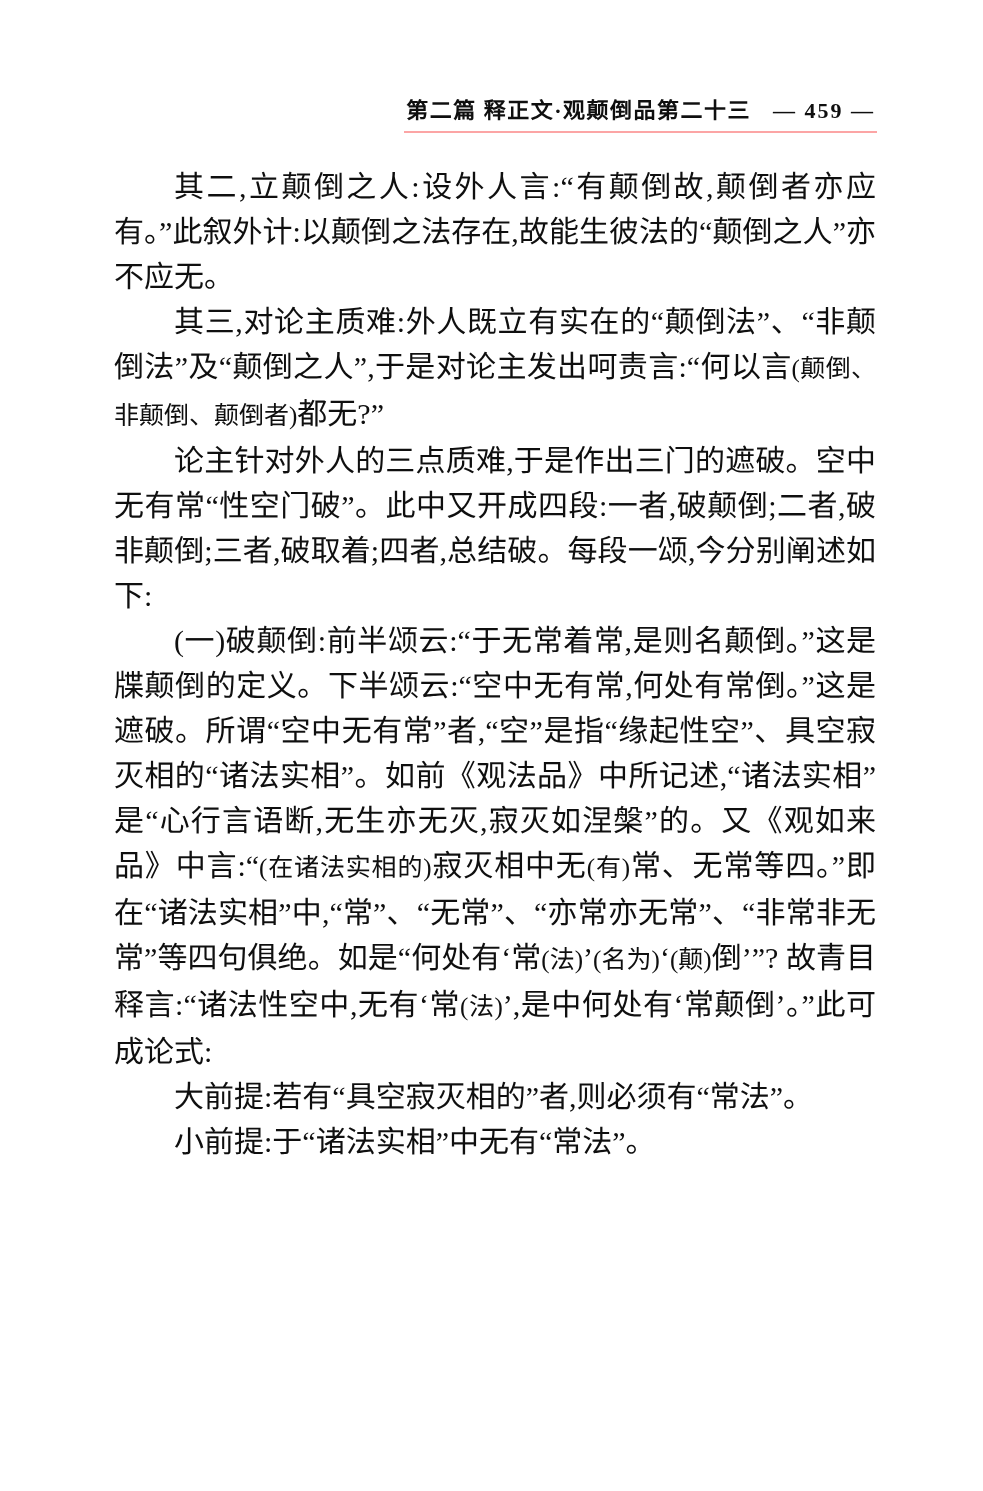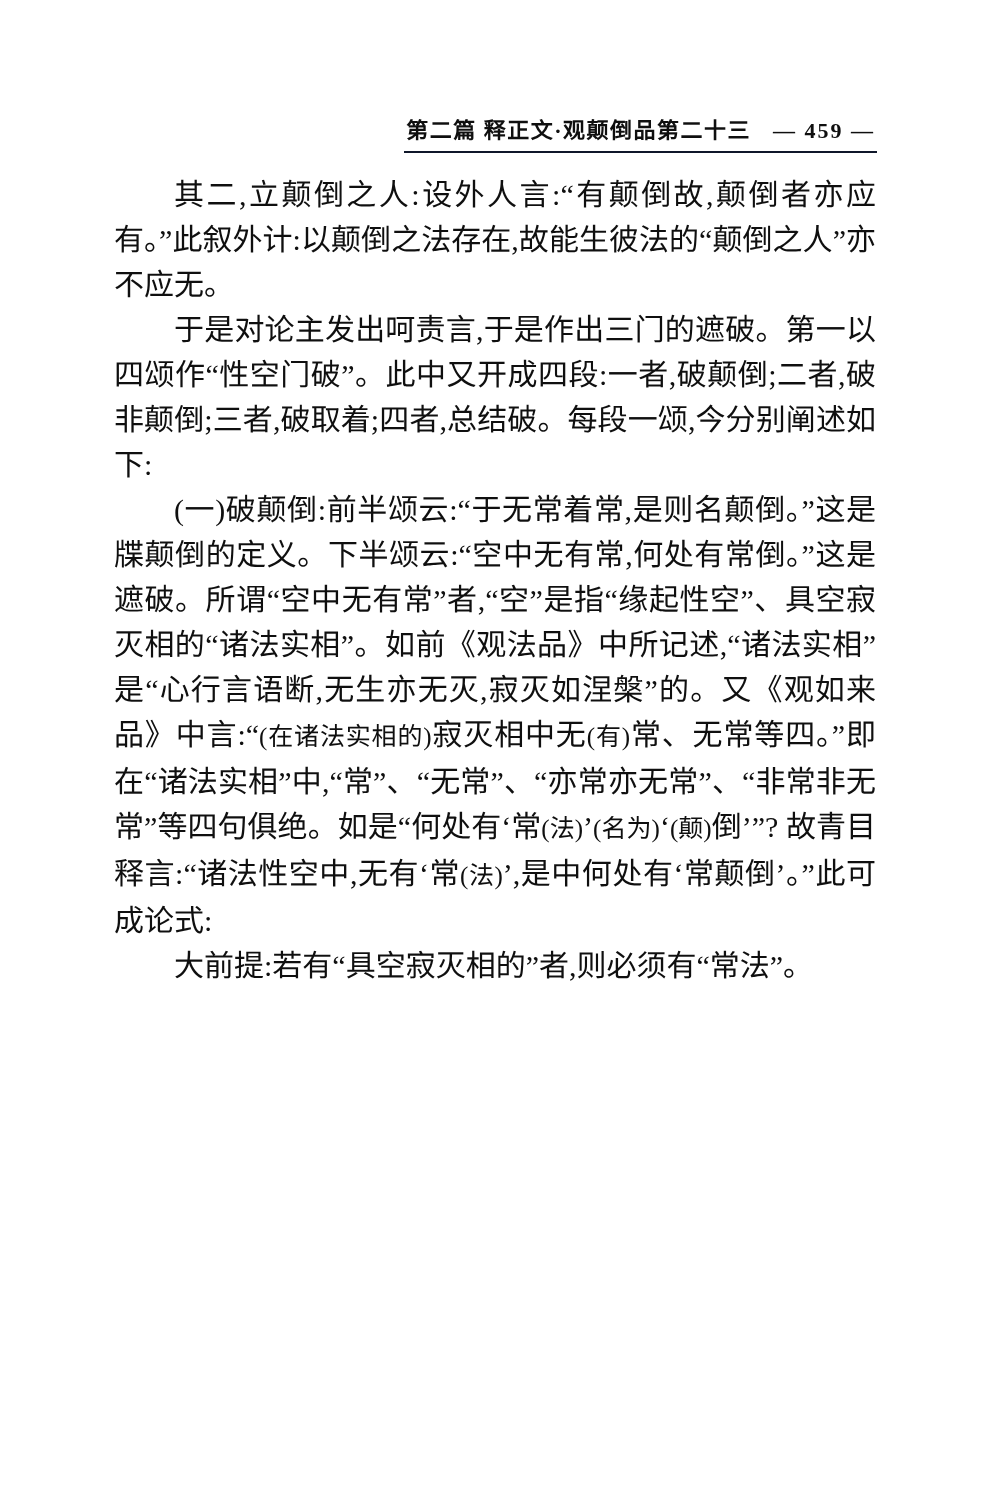--- a/index.html
+++ b/index.html
@@ -14,36 +14,35 @@
     background: #ffffff;
     overflow: hidden;
     font-family: "Liberation Serif", "DejaVu Serif", serif;
     color: #0f0f0f;
   }
   .running-header {
     position: absolute;
     top: 92px;
     right: 106px;
     display: inline-block;
-    border-bottom: 2px solid #0f172a;
+    border-bottom: 2px solid #fca5a5;
     padding: 0 2px 7px 2px;
     font-size: 22px;
     font-weight: bold;
     letter-spacing: 1.5px;
     white-space: nowrap;
-    margin-top: 20px;
   }
   .running-header .pageno {
     margin-left: 22px;
     letter-spacing: 2px;
   }
   .body-text {
     position: absolute;
     left: 114px;
-    top: 172px;
+    top: 164px;
     width: 762px;
     font-size: 30px;
     line-height: 45px;
     text-align: justify;
     text-justify: inter-ideograph;
   }
   .body-text p {
     margin: 0;
     padding: 0;
     text-indent: 2em;
@@ -56,18 +55,20 @@
 <body>
 
 <div class="page">
 
   <div class="running-header">
     <span>第二篇 释正文·观颠倒品第二十三</span><span class="pageno">— 459 —</span>
   </div>
 
   <div class="body-text">
     <p><span>其二,立颠倒之人:设外人言:“有颠倒故,颠倒者亦应有。”此叙外计:以颠倒之法存在,故能生彼法的“颠倒之人”亦不应无。</span></p>
-    <p><span>于是对论主发出呵责言,于是作出三门的遮破。第一以四颂作“性空门破”。此中又开成四段:一者,破颠倒;二者,破非颠倒;三者,破取着;四者,总结破。每段一颂,今分别阐述如下:</span></p>
+    <p><span>其三,对论主质难:外人既立有实在的“颠倒法”、“非颠倒法”及“颠倒之人”,于是对论主发出呵责言:“何以言</span><span class="seg-small">(颠倒、非颠倒、颠倒者)</span><span>都无?”</span></p>
+    <p><span>论主针对外人的三点质难,于是作出三门的遮破。空中无有常“性空门破”。此中又开成四段:一者,破颠倒;二者,破非颠倒;三者,破取着;四者,总结破。每段一颂,今分别阐述如下:</span></p>
     <p><span>(一)破颠倒:前半颂云:“于无常着常,是则名颠倒。”这是牒颠倒的定义。下半颂云:“空中无有常,何处有常倒。”这是遮破。所谓“空中无有常”者,“空”是指“缘起性空”、具空寂灭相的“诸法实相”。如前《观法品》中所记述,“诸法实相”是“心行言语断,无生亦无灭,寂灭如涅槃”的。又《观如来品》中言:“</span><span class="seg-small">(在诸法实相的)</span><span>寂灭相中无</span><span class="seg-small">(有)</span><span>常、无常等四。”即在“诸法实相”中,“常”、“无常”、“亦常亦无常”、“非常非无常”等四句俱绝。如是“何处有‘常</span><span class="seg-small">(法)</span><span>’</span><span class="seg-small">(名为)</span><span>‘</span><span class="seg-small">(颠)</span><span>倒’”? 故青目释言:“诸法性空中,无有‘常</span><span class="seg-small">(法)</span><span>’,是中何处有‘常颠倒’。”此可成论式:</span></p>
     <p><span>大前提:若有“具空寂灭相的”者,则必须有“常法”。</span></p>
+    <p><span>小前提:于“诸法实相”中无有“常法”。</span></p>
   </div>
 
 </div>
 
 </body></html>

